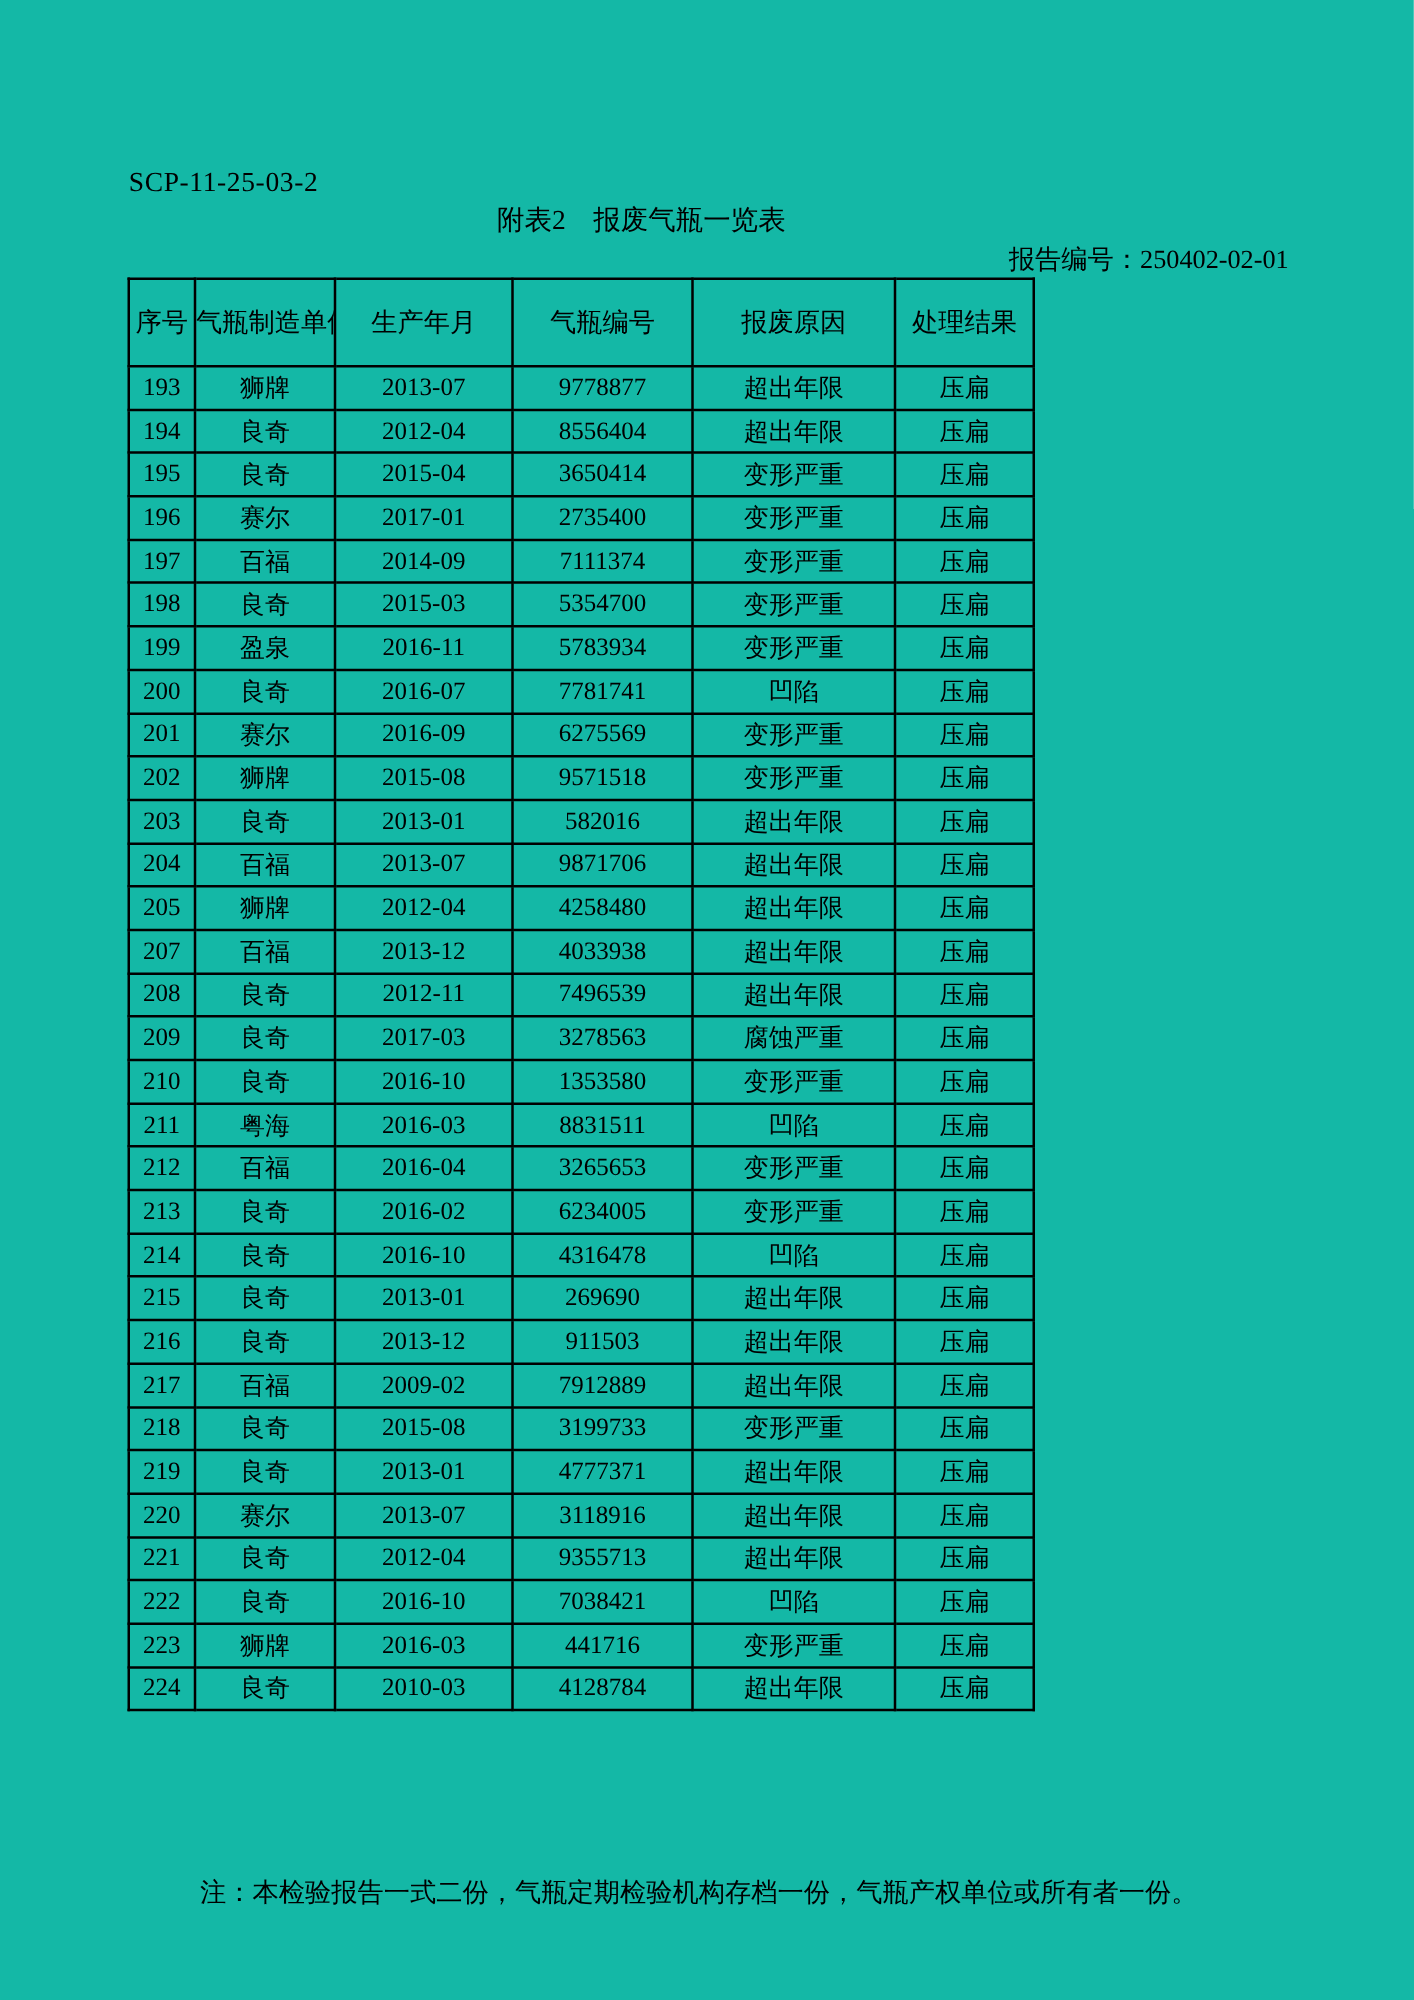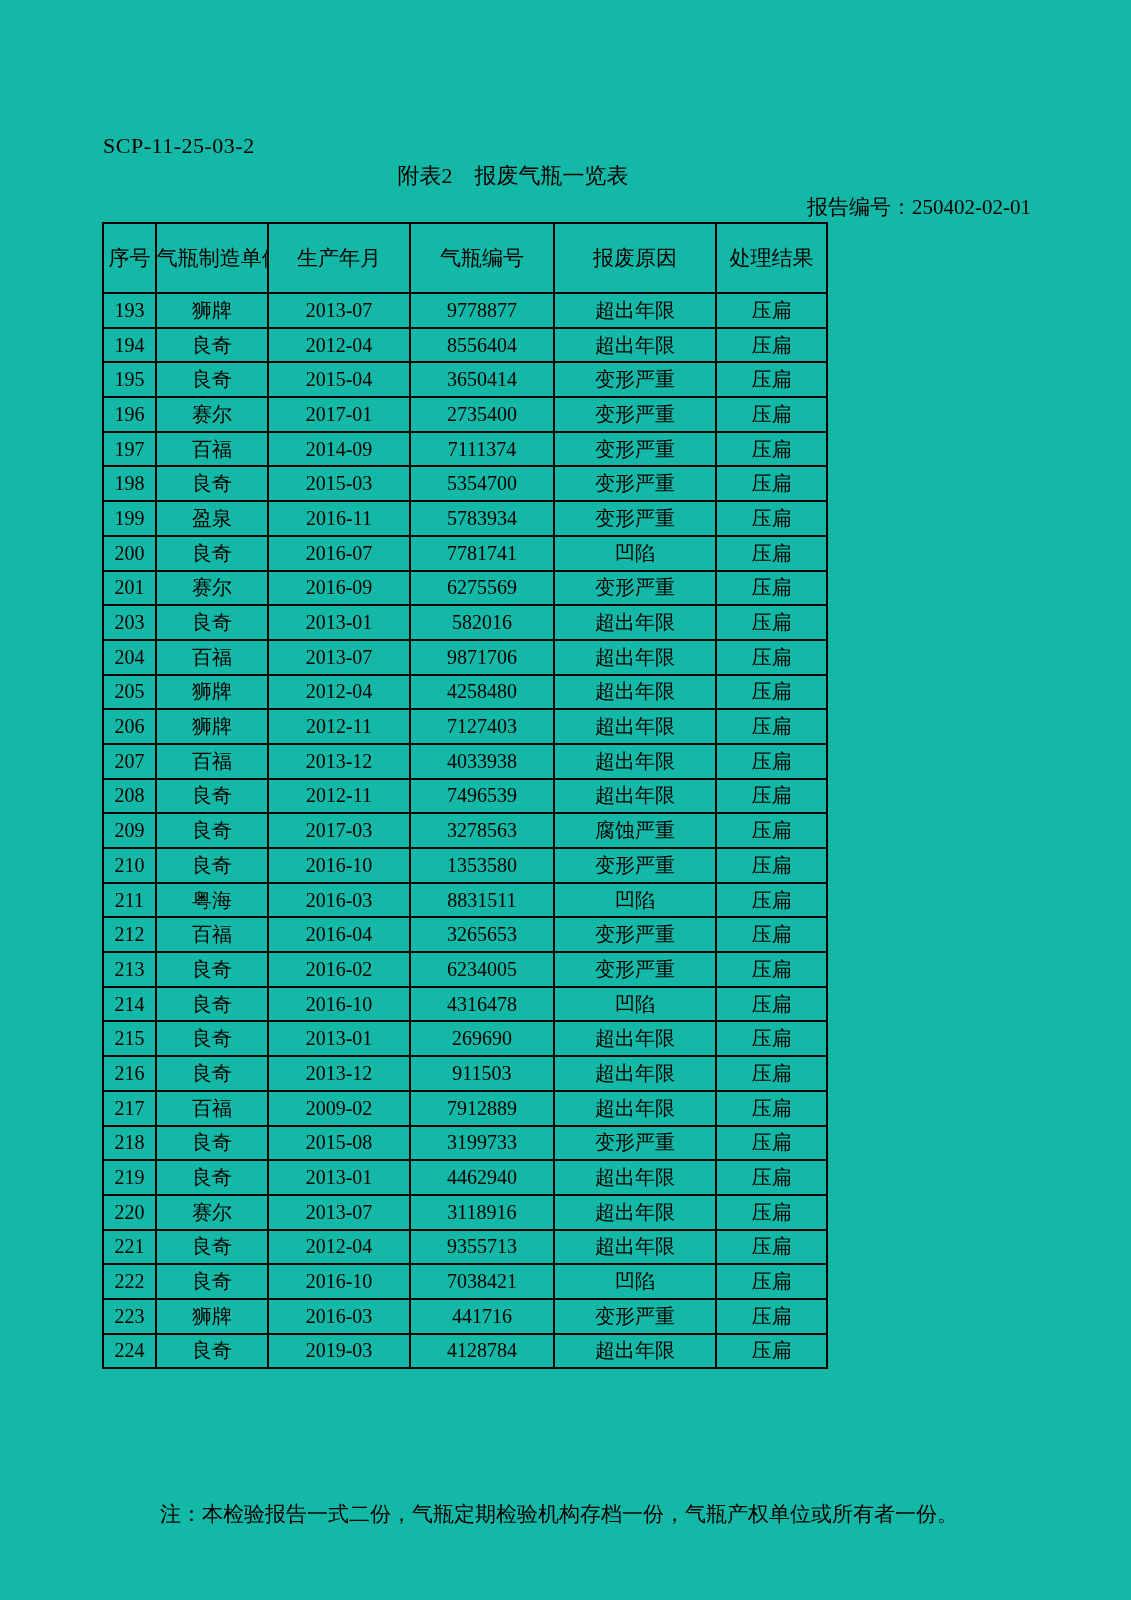--- a/index.html
+++ b/index.html
@@ -174,48 +174,48 @@
         </tr>
         <tr>
           <td>201</td>
           <td>赛尔</td>
           <td>2016-09</td>
           <td>6275569</td>
           <td>变形严重</td>
           <td>压扁</td>
         </tr>
         <tr>
+          <td>202</td>
+          <td>狮牌</td>
+          <td>2015-08</td>
+          <td>9571518</td>
+          <td>变形严重</td>
+          <td>压扁</td>
+        </tr>
+        <tr>
           <td>203</td>
           <td>良奇</td>
           <td>2013-01</td>
           <td>582016</td>
           <td>超出年限</td>
           <td>压扁</td>
         </tr>
         <tr>
           <td>204</td>
           <td>百福</td>
           <td>2013-07</td>
           <td>9871706</td>
           <td>超出年限</td>
           <td>压扁</td>
         </tr>
         <tr>
           <td>205</td>
           <td>狮牌</td>
           <td>2012-04</td>
           <td>4258480</td>
-          <td>超出年限</td>
-          <td>压扁</td>
-        </tr>
-        <tr>
-          <td>206</td>
-          <td>狮牌</td>
-          <td>2012-11</td>
-          <td>7127403</td>
           <td>超出年限</td>
           <td>压扁</td>
         </tr>
         <tr>
           <td>207</td>
           <td>百福</td>
           <td>2013-12</td>
           <td>4033938</td>
           <td>超出年限</td>
           <td>压扁</td>
@@ -305,21 +305,21 @@
           <td>良奇</td>
           <td>2015-08</td>
           <td>3199733</td>
           <td>变形严重</td>
           <td>压扁</td>
         </tr>
         <tr>
           <td>219</td>
           <td>良奇</td>
           <td>2013-01</td>
-          <td>4462940</td>
+          <td>4777371</td>
           <td>超出年限</td>
           <td>压扁</td>
         </tr>
         <tr>
           <td>220</td>
           <td>赛尔</td>
           <td>2013-07</td>
           <td>3118916</td>
           <td>超出年限</td>
           <td>压扁</td>
@@ -344,21 +344,21 @@
           <td>223</td>
           <td>狮牌</td>
           <td>2016-03</td>
           <td>441716</td>
           <td>变形严重</td>
           <td>压扁</td>
         </tr>
         <tr>
           <td>224</td>
           <td>良奇</td>
-          <td>2019-03</td>
+          <td>2010-03</td>
           <td>4128784</td>
           <td>超出年限</td>
           <td>压扁</td>
         </tr>
       </tbody>
   </table>
 
   <div class="footer-note">注：本检验报告一式二份，气瓶定期检验机构存档一份，气瓶产权单位或所有者一份。</div>
 
 </div>

